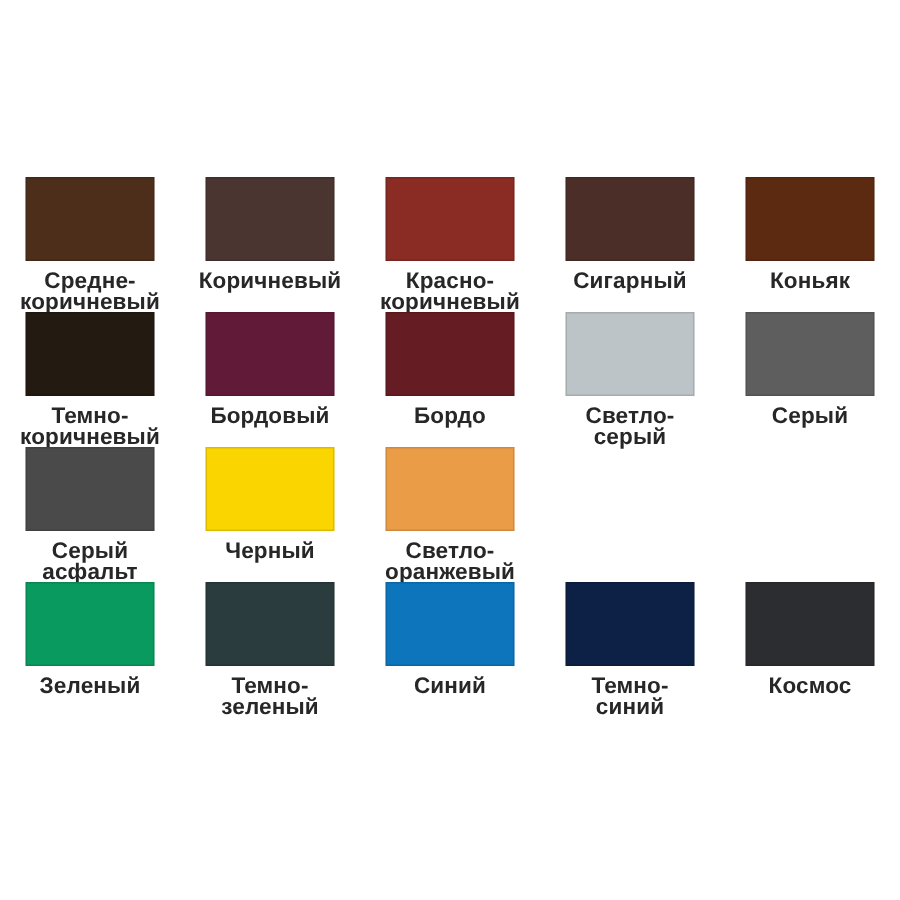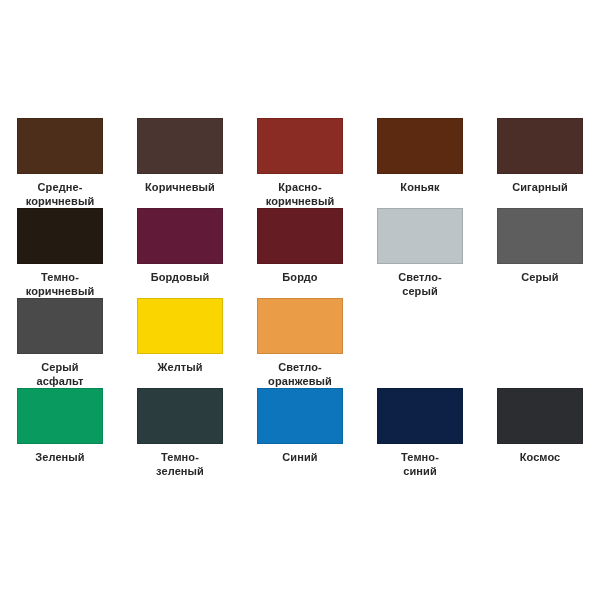--- a/index.html
+++ b/index.html
@@ -45,21 +45,21 @@
     width: 86px;
     height: 56px;
     box-sizing: border-box;
     border: 1px solid rgba(0, 0, 0, 0.12);
   }
 
   .swatch-label {
     margin-top: 7px;
     width: 112px;
     text-align: center;
-    font-size: 11px;
+    font-size: 15px;
     line-height: 13.5px;
     font-weight: bold;
     color: #272727;
     letter-spacing: 0.1px;
     white-space: pre-line;
     font-family: "Liberation Sans", "DejaVu Sans", sans-serif;
   }
 </style>
 </head>
 <body>
@@ -75,26 +75,26 @@
     <div class="swatch-cell">
       <div class="swatch-chip" style="background-color: rgb(74, 53, 49);"></div>
       <div class="swatch-label">Коричневый</div>
     </div>
     <div class="swatch-cell">
       <div class="swatch-chip" style="background-color: rgb(138, 43, 36);"></div>
       <div class="swatch-label">Красно-
 коричневый</div>
     </div>
     <div class="swatch-cell">
+      <div class="swatch-chip" style="background-color: rgb(75, 46, 39);"></div>
+      <div class="swatch-label">Сигарный</div>
+    </div>
+    <div class="swatch-cell">
       <div class="swatch-chip" style="background-color: rgb(92, 42, 16);"></div>
       <div class="swatch-label">Коньяк</div>
-    </div>
-    <div class="swatch-cell">
-      <div class="swatch-chip" style="background-color: rgb(75, 46, 39);"></div>
-      <div class="swatch-label">Сигарный</div>
     </div>
   </div>
 
   <div class="swatch-row">
     <div class="swatch-cell">
       <div class="swatch-chip" style="background-color: rgb(35, 26, 18);"></div>
       <div class="swatch-label">Темно-
 коричневый</div>
     </div>
     <div class="swatch-cell">
@@ -117,21 +117,21 @@
   </div>
 
   <div class="swatch-row">
     <div class="swatch-cell">
       <div class="swatch-chip" style="background-color: rgb(74, 74, 74);"></div>
       <div class="swatch-label">Серый
 асфальт</div>
     </div>
     <div class="swatch-cell">
       <div class="swatch-chip" style="background-color: rgb(250, 213, 0);"></div>
-      <div class="swatch-label">Желтый</div>
+      <div class="swatch-label">Черный</div>
     </div>
     <div class="swatch-cell">
       <div class="swatch-chip" style="background-color: rgb(235, 156, 71);"></div>
       <div class="swatch-label">Светло-
 оранжевый</div>
     </div>
   </div>
 
   <div class="swatch-row">
     <div class="swatch-cell">

